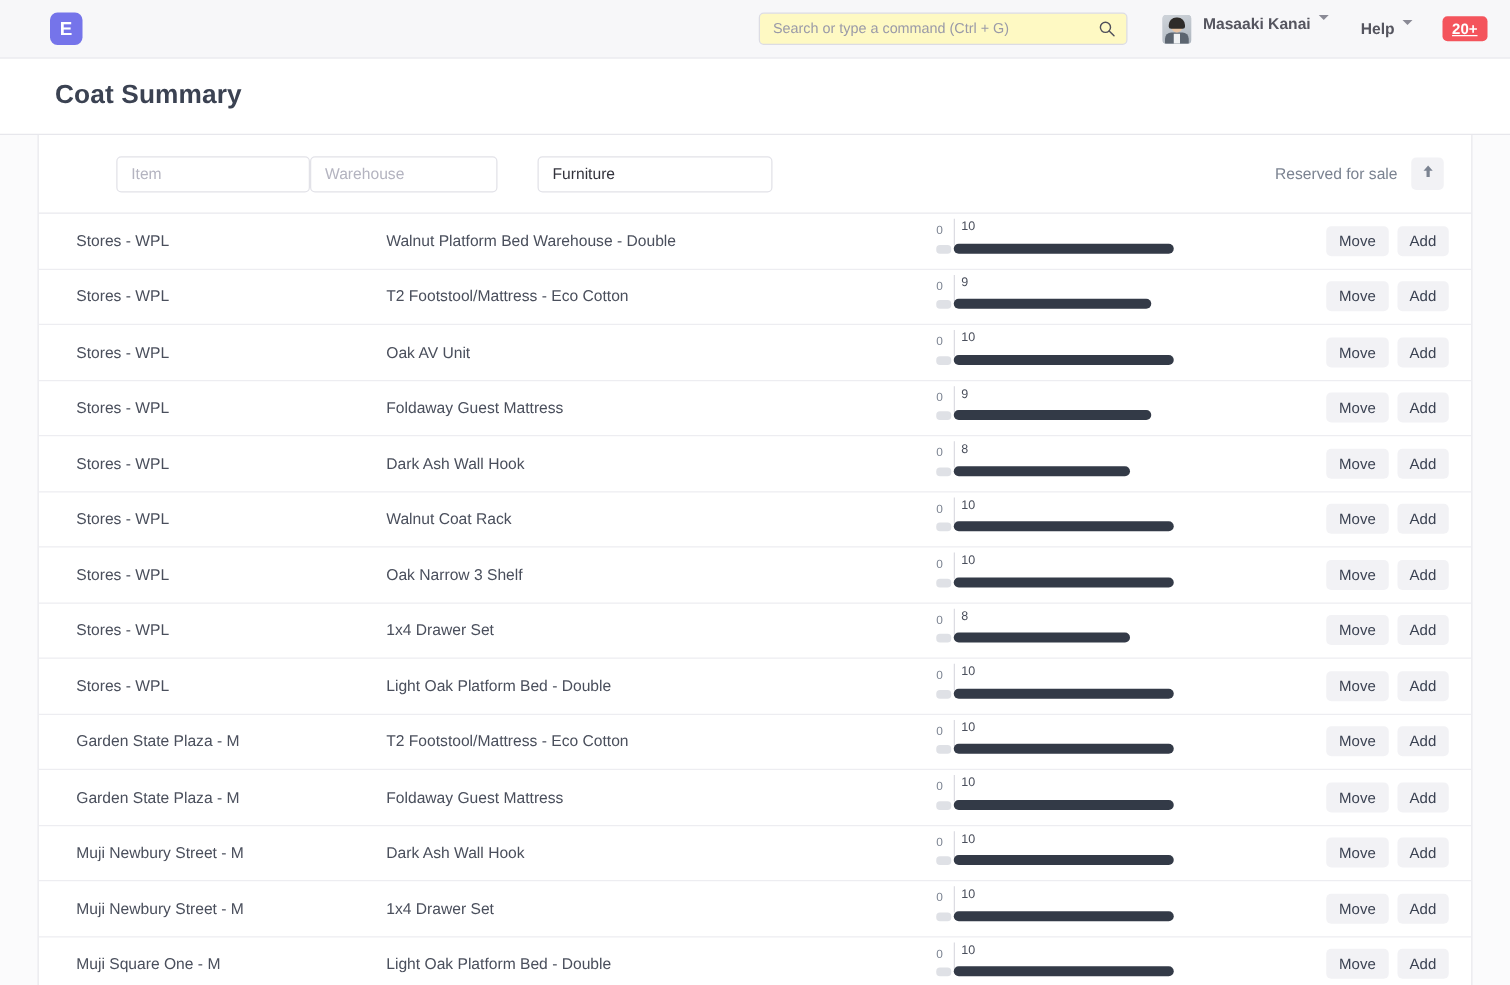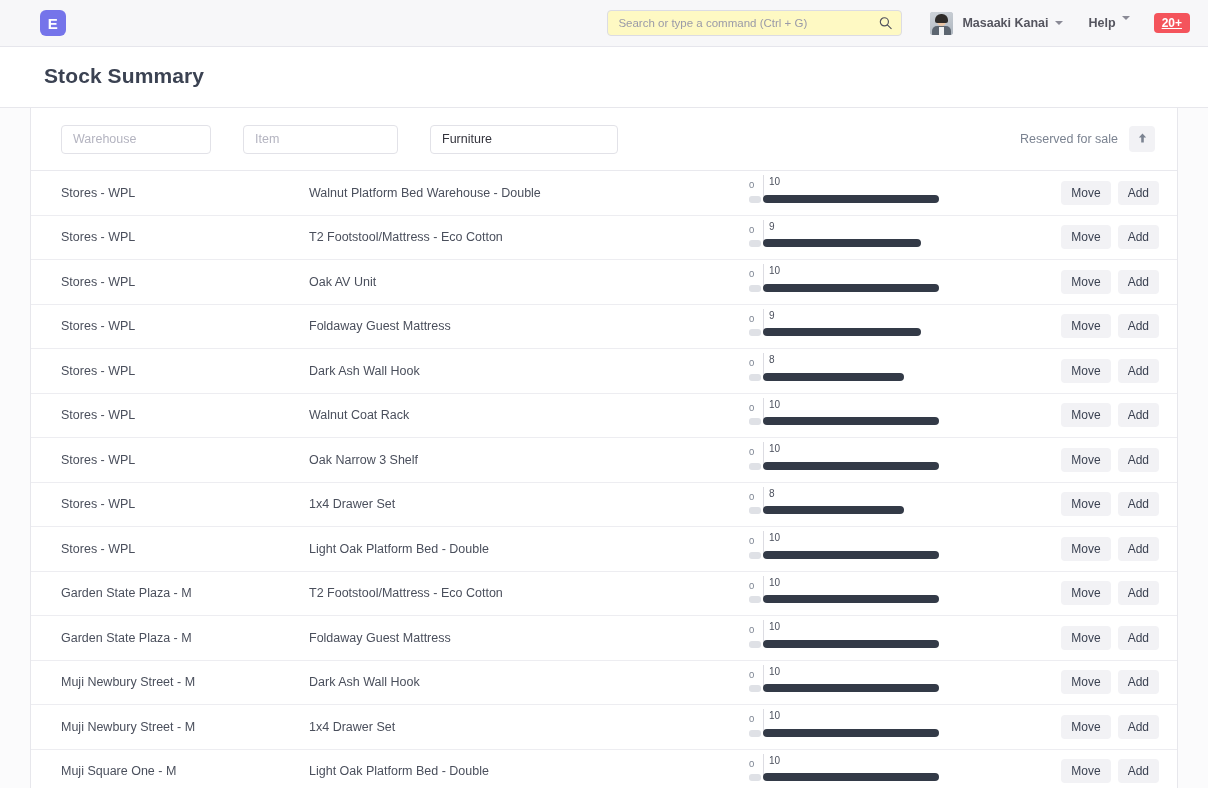--- a/index.html
+++ b/index.html
@@ -80,21 +80,20 @@
   .search-icon {
     position: absolute;
     right: 9px;
     top: 50%;
     transform: translateY(-50%);
     display: flex;
   }
 
   .user-chip {
     display: flex;
-    align-items: center;
     margin-left: 28px;
     cursor: pointer;
   }
   .avatar {
     width: 23px;
     height: 23px;
     border-radius: 3px;
     overflow: hidden;
     background: #b9c0c9;
     position: relative;
@@ -383,29 +382,29 @@
         <span class="help-label">Help</span>
         <span class="caret"></span>
       </div>
 
       <div class="notif-badge">20+</div>
 
     </div>
   </div>
 
   <div class="title-band">
-    <div class="page-title">Stock Summary</div>
+    <div class="page-title">Coat Summary</div>
   </div>
 
   <div class="body-area">
     <div class="content-card">
 
       <div class="filter-bar">
+        <input class="filter-input filter-item" type="text" value="" placeholder="Item" style="">
         <input class="filter-input filter-warehouse" type="text" value="" placeholder="Warehouse" style="">
-        <input class="filter-input filter-item" type="text" value="" placeholder="Item" style="">
         <input class="filter-input filter-group" type="text" value="Furniture" placeholder="Item Group" style="">
 
         <div class="sort-area">
           <span class="sort-label">Reserved for sale</span>
           <span class="sort-btn">
             <span>
               <svg width="11" height="12" viewBox="0 0 12 13">
                 <path d="M6 1.5 L10 6 L7.4 6 L7.4 11.5 L4.6 11.5 L4.6 6 L2 6 Z" fill="#7b8391"></path>
               </svg>
             </span>

